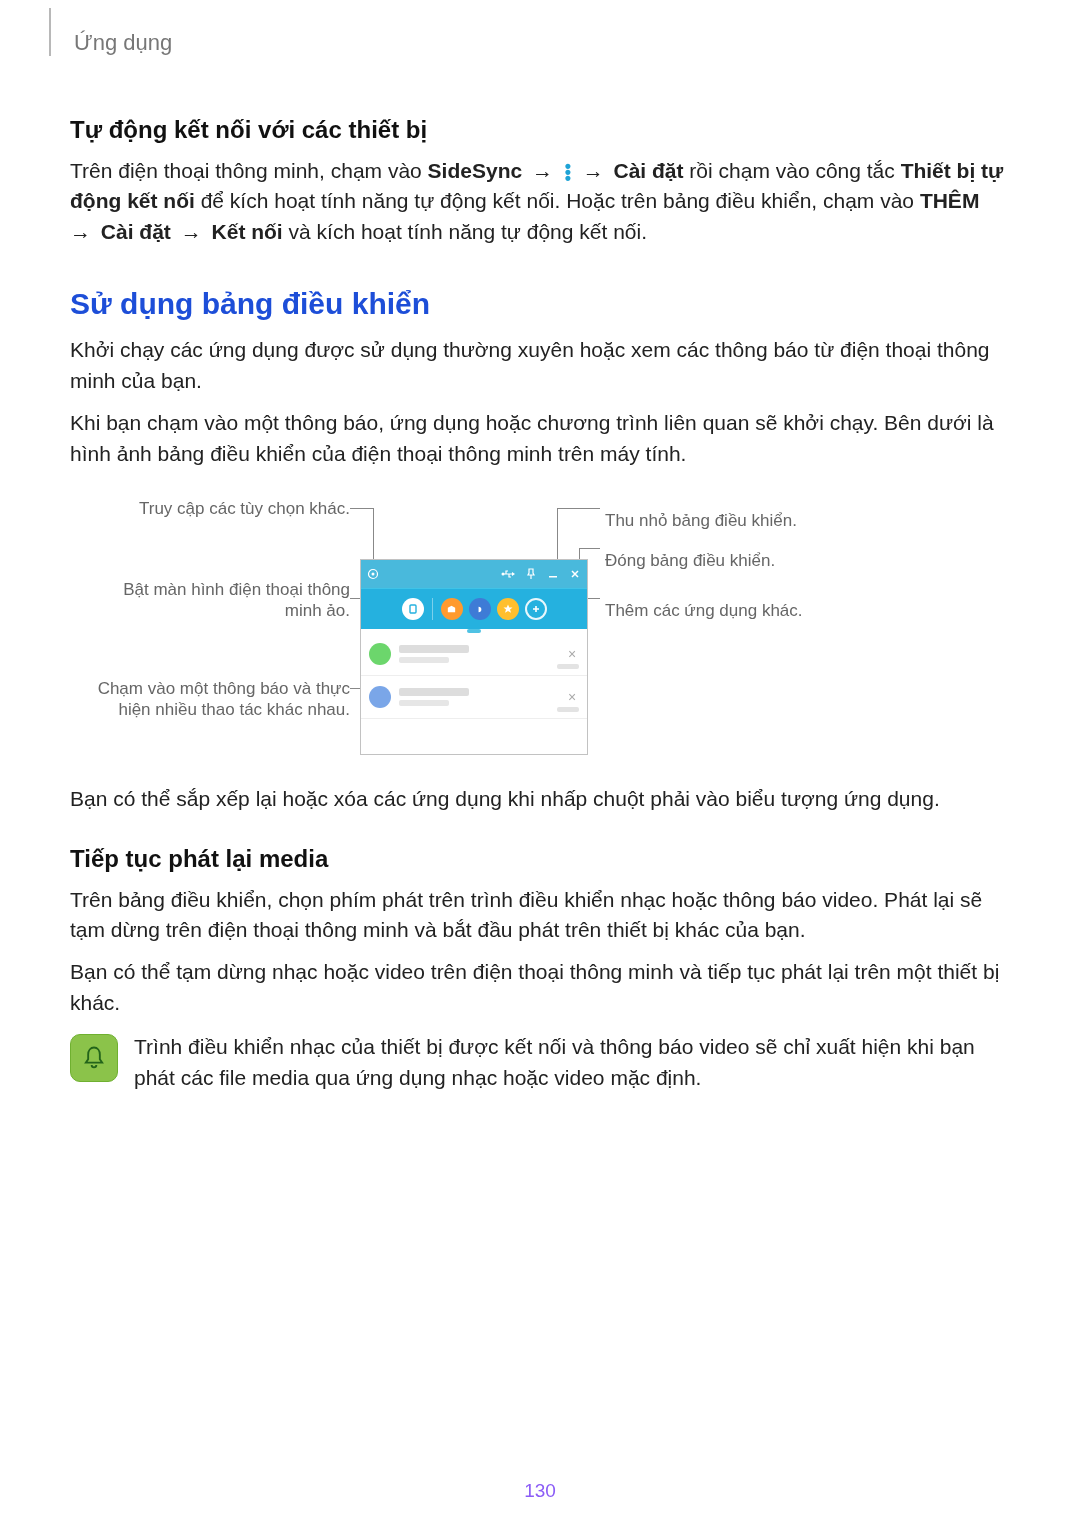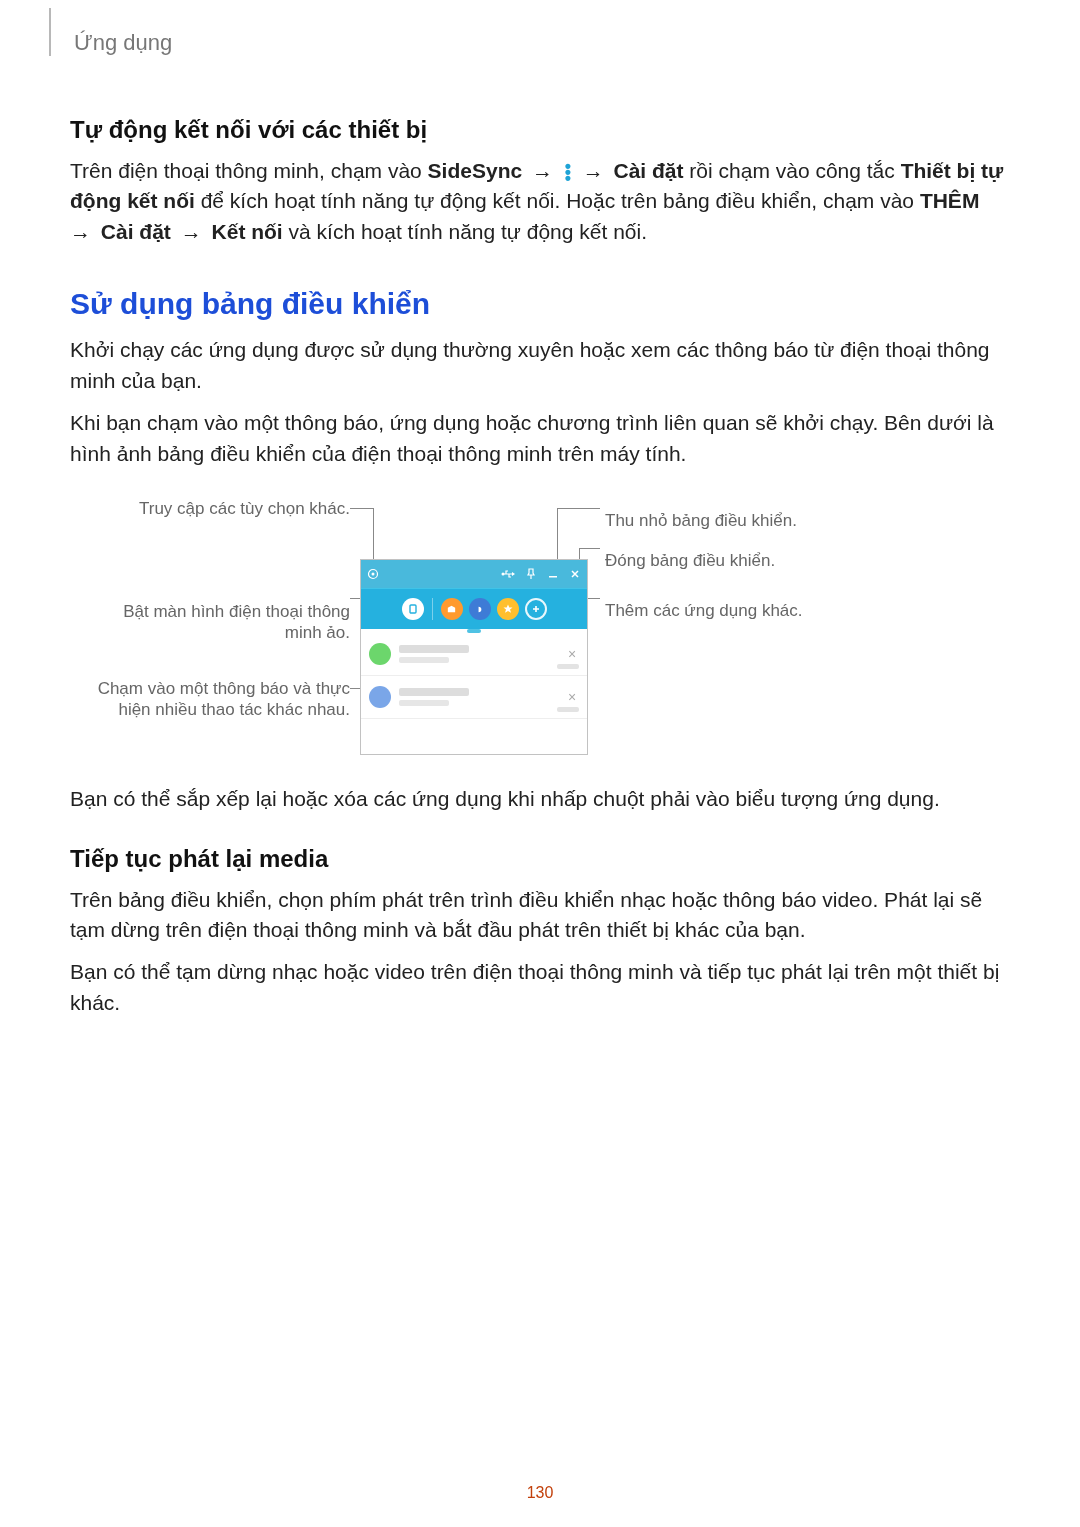--- a/index.html
+++ b/index.html
@@ -229,22 +229,22 @@
     font-size: 21px;
     line-height: 1.45;
   }
 
   .page-number {
     position: absolute;
     bottom: 25px;
     left: 0;
     right: 0;
     text-align: center;
-    font-size: 16px;
-    color: #c2410c;
+    font-size: 19px;
+    color: #8b5cf6;
   }
 </style>
 </head>
 <body>
 
 <div class="page">
   <div class="left-rule"></div>
   <div class="header-text">Ứng dụng</div>
 
   <h3 class="subhead">Tự động kết nối với các thiết bị</h3>
@@ -252,21 +252,21 @@
     <span>Trên điện thoại thông minh, chạm vào </span><span class="bold">SideSync</span><span class="arrow"> → </span><span class="kebab"><span>•</span><span>•</span><span>•</span></span><span class="arrow"> → </span><span class="bold">Cài đặt</span><span> rồi chạm vào công tắc </span><span class="bold">Thiết bị tự động kết nối</span><span> để kích hoạt tính năng tự động kết nối. Hoặc trên bảng điều khiển, chạm vào </span><span class="bold">THÊM</span><span class="arrow"> → </span><span class="bold">Cài đặt</span><span class="arrow"> → </span><span class="bold">Kết nối</span><span> và kích hoạt tính năng tự động kết nối.</span>
   </p>
 
   <h2 class="section">Sử dụng bảng điều khiển</h2>
   <p class="body">Khởi chạy các ứng dụng được sử dụng thường xuyên hoặc xem các thông báo từ điện thoại thông minh của bạn.</p>
   <p class="body">Khi bạn chạm vào một thông báo, ứng dụng hoặc chương trình liên quan sẽ khởi chạy. Bên dưới là hình ảnh bảng điều khiển của điện thoại thông minh trên máy tính.</p>
 
   <div class="diagram">
 
     <div class="label left" style="right:660px; top:9px; width:260px;">Truy cập các tùy chọn khác.</div>
-    <div class="label left" style="right:660px; top:112px; width:260px;">Bật màn hình điện thoại thông minh ảo.</div>
+    <div class="label left" style="right:660px; top:90px; width:260px;">Bật màn hình điện thoại thông minh ảo.</div>
     <div class="label left" style="right:660px; top:189px; width:260px;">Chạm vào một thông báo và thực hiện nhiều thao tác khác nhau.</div>
 
     <div class="label right" style="left:535px; top:9px; width:300px;">Thu nhỏ bảng điều khiển.</div>
     <div class="label right" style="left:535px; top:49px; width:300px;">Đóng bảng điều khiển.</div>
     <div class="label right" style="left:535px; top:99px; width:300px;">Thêm các ứng dụng khác.</div>
 
     <div class="conn" style="left:280px; top:19px; width:24px; height:1px;"></div>
     <div class="conn" style="left:303px; top:19px; width:1px; height:65px;"></div>
 
     <div class="conn" style="left:280px; top:109px; width:36px; height:1px;"></div>
@@ -368,15 +368,24 @@
       </div>
     </div>
   </div>
 
   <p class="body">Bạn có thể sắp xếp lại hoặc xóa các ứng dụng khi nhấp chuột phải vào biểu tượng ứng dụng.</p>
 
   <h3 class="subhead">Tiếp tục phát lại media</h3>
   <p class="body">Trên bảng điều khiển, chọn phím phát trên trình điều khiển nhạc hoặc thông báo video. Phát lại sẽ tạm dừng trên điện thoại thông minh và bắt đầu phát trên thiết bị khác của bạn.</p>
   <p class="body">Bạn có thể tạm dừng nhạc hoặc video trên điện thoại thông minh và tiếp tục phát lại trên một thiết bị khác.</p>
 
+  <div class="note-row">
+    <div class="bell-badge">
+      <svg width="28" height="28" viewBox="0 0 24 24">
+        <path d="M12 3 C9 3 7 5.5 7 9 V13 L5 16 H19 L17 13 V9 C17 5.5 15 3 12 3 Z" fill="none" stroke="#23641a" stroke-width="1.6"></path>
+        <path d="M10 18 A2 2 0 0 0 14 18" fill="none" stroke="#23641a" stroke-width="1.6"></path>
+      </svg>
+    </div>
+    <div class="note-text">Trình điều khiển nhạc của thiết bị được kết nối và thông báo video sẽ chỉ xuất hiện khi bạn phát các file media qua ứng dụng nhạc hoặc video mặc định.</div>
+  </div>
 
   <div class="page-number">130</div>
 </div>
 
 </body></html>

